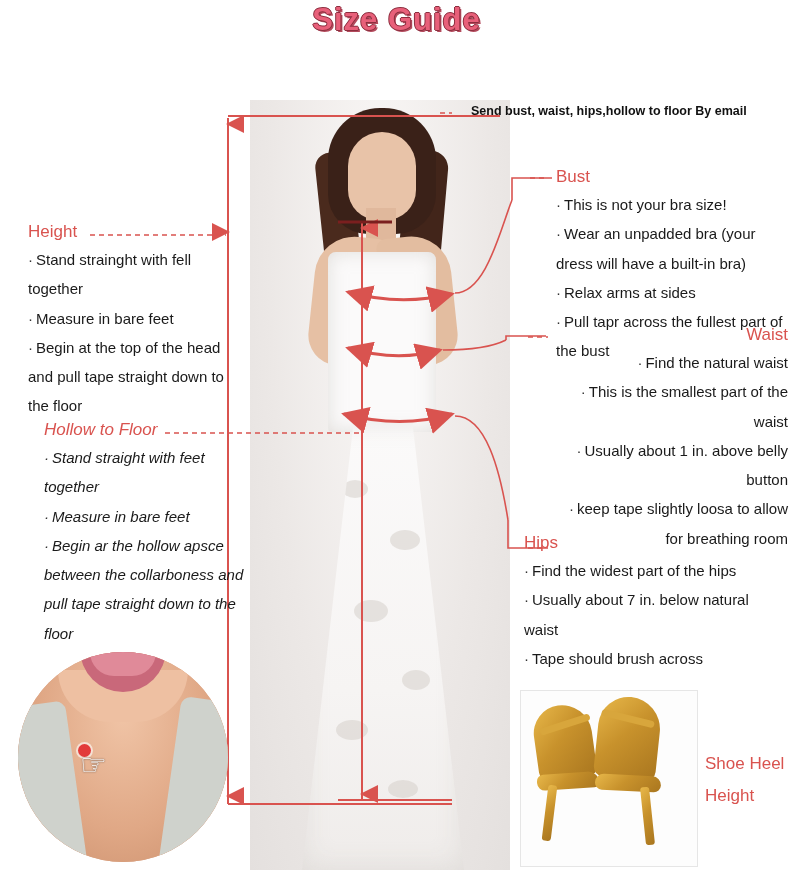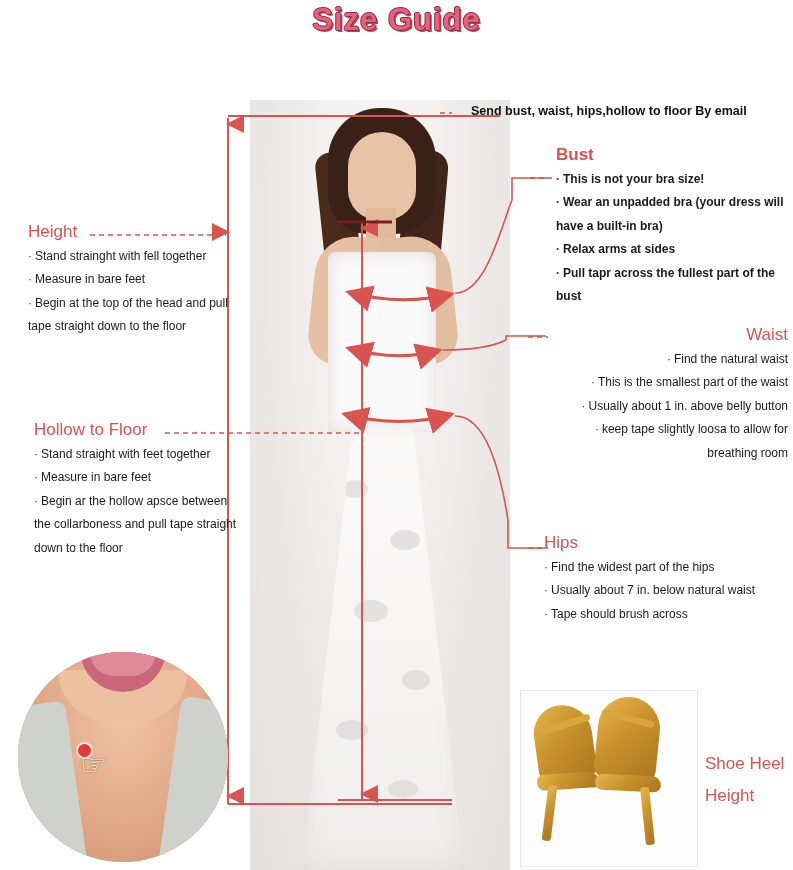--- a/index.html
+++ b/index.html
@@ -155,21 +155,21 @@
     pointer-events: none;
   }
 
   
   .hdr {
     color: #d9534f;
     font-size: 17px;
     white-space: nowrap;
   }
   .bullets {
-    font-size: 12px;
+    font-size: 15px;
     color: #1a1a1a;
     line-height: 1.95;
   }
   .bullets div {
     white-space: nowrap;
   }
   .bullets .wrap {
     white-space: normal;
   }
   .bullets span.dot {
@@ -180,24 +180,24 @@
     position: absolute;
     left: 471px;
     top: 104px;
     font-size: 12.5px;
     font-weight: bold;
     color: #111;
     white-space: nowrap;
   }
 
   .blk-height   { position: absolute; left: 28px;  top: 222px; width: 205px; }
-  .blk-hollow   { position: absolute; left: 34px;  top: 420px; width: 205px; }
-  .blk-bust     { position: absolute; left: 556px; top: 145px; width: 232px; font-weight: bold; }
+  .blk-hollow   { position: absolute; left: 44px;  top: 420px; width: 205px; font-style: italic; }
+  .blk-bust     { position: absolute; left: 556px; top: 167px; width: 232px; }
   .blk-waist    { position: absolute; left: 552px; top: 325px; width: 236px; text-align: right; }
-  .blk-hips     { position: absolute; left: 544px; top: 533px; width: 232px; }
+  .blk-hips     { position: absolute; left: 524px; top: 533px; width: 232px; }
 
   .blk-hdr-offset { margin-bottom: 3px; }
 
   
   .inset-hollow {
     position: absolute;
     left: 18px;
     top: 652px;
     width: 210px;
     height: 210px;

